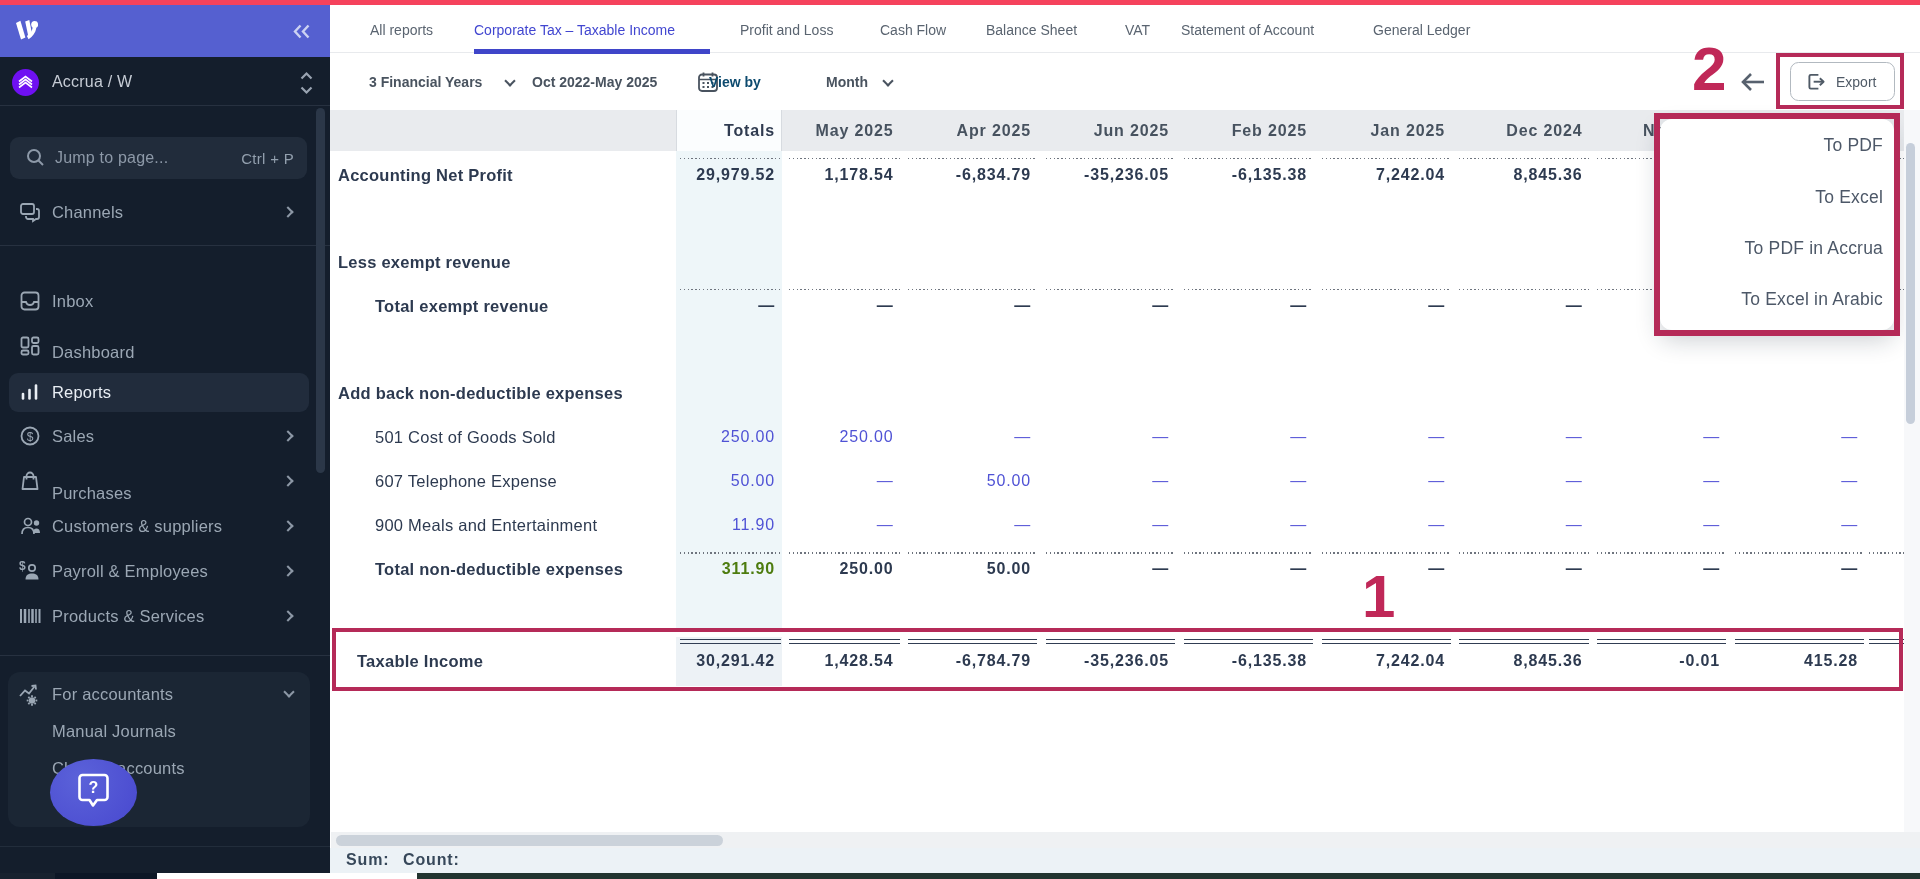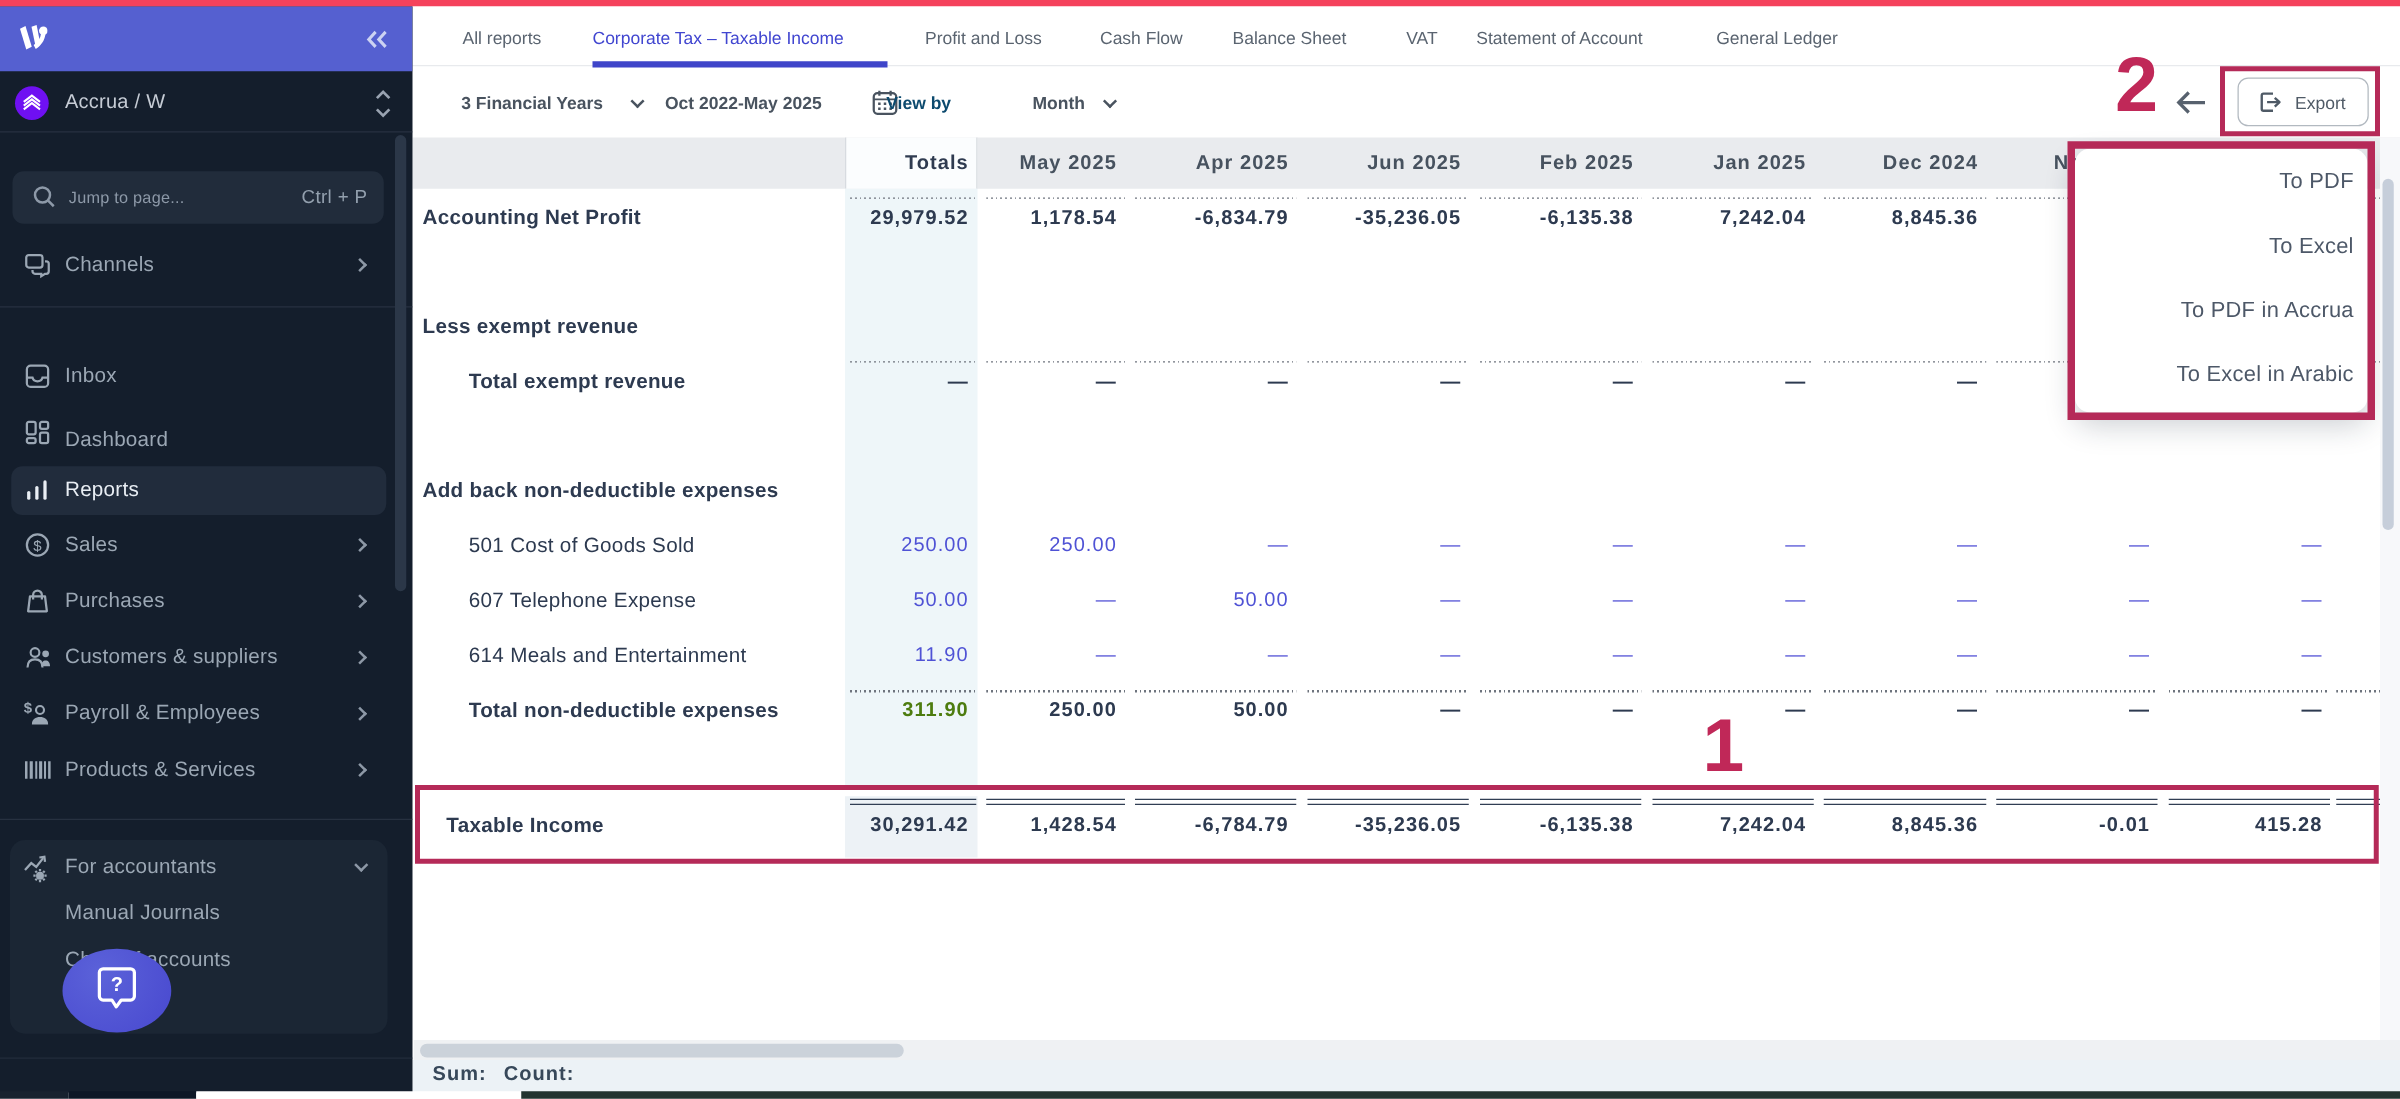--- a/index.html
+++ b/index.html
@@ -120,21 +120,21 @@
 <div class="v" style="right:475px;top:661px;font-weight:700;color:#2d3a50">7,242.04</div>
 <div class="v" style="right:337.5px;top:661px;font-weight:700;color:#2d3a50">8,845.36</div>
 <div class="v" style="right:200px;top:661px;font-weight:700;color:#2d3a50">-0.01</div>
 <div class="v" style="right:62px;top:661px;font-weight:700;color:#2d3a50">415.28</div>
 <div class="lbl" style="left:338px;top:175px;font-weight:700">Accounting Net Profit</div>
 <div class="lbl" style="left:338px;top:262px;font-weight:700">Less exempt revenue</div>
 <div class="lbl" style="left:375px;top:306px;font-weight:700">Total exempt revenue</div>
 <div class="lbl" style="left:338px;top:392.5px;font-weight:700">Add back non-deductible expenses</div>
 <div class="lbl" style="left:375px;top:436.5px;font-weight:400">501 Cost of Goods Sold</div>
 <div class="lbl" style="left:375px;top:480.5px;font-weight:400">607 Telephone Expense</div>
-<div class="lbl" style="left:375px;top:524.5px;font-weight:400">614 Meals and Entertainment</div>
+<div class="lbl" style="left:375px;top:524.5px;font-weight:400">900 Meals and Entertainment</div>
 <div class="lbl" style="left:375px;top:568.5px;font-weight:700">Total non-deductible expenses</div>
 <div class="lbl" style="left:357px;top:661px;font-weight:700">Taxable Income</div>
 <div class="v" style="right:1026.5px;top:130.5px;font-weight:700;color:#47525f">May 2025</div>
 <div class="v" style="right:889px;top:130.5px;font-weight:700;color:#47525f">Apr 2025</div>
 <div class="v" style="right:751px;top:130.5px;font-weight:700;color:#47525f">Jun 2025</div>
 <div class="v" style="right:613px;top:130.5px;font-weight:700;color:#47525f">Feb 2025</div>
 <div class="v" style="right:475px;top:130.5px;font-weight:700;color:#47525f">Jan 2025</div>
 <div class="v" style="right:337.5px;top:130.5px;font-weight:700;color:#47525f">Dec 2024</div>
 <div class="v" style="right:200px;top:130.5px;font-weight:700;color:#47525f">Nov 2024</div>
 <div class="v" style="right:62px;top:130.5px;font-weight:700;color:#47525f">Oct 2024</div>
@@ -231,21 +231,21 @@
     <path d="M2.5 7.5 L7.5 2.5 L12.5 7.5" fill="none" stroke="#99a3b1" stroke-width="2.2"></path>
     <path d="M2.5 16.5 L7.5 21.5 L12.5 16.5" fill="none" stroke="#99a3b1" stroke-width="2.2"></path>
   </svg>
   <div class="abs" style="left:0;top:99.5px;width:330px;height:1px;background:#273140"></div>
 
   <div class="abs" style="left:10px;top:132px;width:297px;height:42px;background:#212c3b;border-radius:9px"></div>
   <svg class="abs" style="left:26px;top:143px" width="19" height="19" viewBox="0 0 19 19">
     <circle cx="8" cy="8" r="6" fill="none" stroke="#8d99a8" stroke-width="2"></circle>
     <line x1="12.5" y1="12.5" x2="17" y2="17" stroke="#8d99a8" stroke-width="2"></line>
   </svg>
-  <div class="mi" style="left:55px;top:153px;color:#8d99a8;font-size:13px">Jump to page...</div>
+  <div class="mi" style="left:55px;top:153px;color:#8d99a8;font-size:16px">Jump to page...</div>
   <div class="v" style="right:36px;top:153px;color:#93a0ae;font-size:15px;letter-spacing:0.3px">Ctrl + P</div>
 
   <svg class="abs" style="left:19px;top:196px" width="22" height="22" viewBox="0 0 22 22">
     <rect x="2" y="3" width="13" height="10" rx="2" fill="none" stroke="#9ba7b4" stroke-width="1.8"></rect>
     <path d="M17 8 H18 a2 2 0 0 1 2 2 V16 a2 2 0 0 1 -2 2 H17 L14 20 V18 H9 a2 2 0 0 1 -2 -2 V15" fill="none" stroke="#9ba7b4" stroke-width="1.8"></path>
   </svg>
   <div class="mi" style="top:207px">Channels</div>
   <div class="chev" style="left:284px;top:203px;transform:rotate(45deg)"></div>
 
   <div class="abs" style="left:0;top:240px;width:330px;height:1px;background:#273140"></div>
@@ -280,21 +280,21 @@
     <circle cx="11" cy="11" r="8.5" fill="none" stroke="#9ba7b4" stroke-width="1.8"></circle>
     <text x="11" y="15.5" font-size="12" fill="#9ba7b4" text-anchor="middle" font-family="Liberation Sans">$</text>
   </svg>
   <div class="mi" style="top:431px">Sales</div>
   <div class="chev" style="left:284px;top:427px;transform:rotate(45deg)"></div>
 
   <svg class="abs" style="left:19px;top:465px" width="22" height="22" viewBox="0 0 22 22">
     <path d="M5 7 H17 L18.5 19 H3.5 Z" fill="none" stroke="#9ba7b4" stroke-width="1.8" stroke-linejoin="round"></path>
     <path d="M7.5 9.5 V6 a3.5 3.5 0 0 1 7 0 V9.5" fill="none" stroke="#9ba7b4" stroke-width="1.8"></path>
   </svg>
-  <div class="mi" style="top:476px">Purchases</div>
+  <div class="mi" style="top:488px">Purchases</div>
   <div class="chev" style="left:284px;top:472px;transform:rotate(45deg)"></div>
 
   <svg class="abs" style="left:19px;top:510px" width="24" height="22" viewBox="0 0 24 22">
     <circle cx="9" cy="7" r="3.5" fill="none" stroke="#9ba7b4" stroke-width="1.7"></circle>
     <path d="M3 19 C3 14.5 5.5 12.5 9 12.5 C12.5 12.5 15 14.5 15 19" fill="none" stroke="#9ba7b4" stroke-width="1.7"></path>
     <circle cx="17.5" cy="8" r="2.7" fill="#9ba7b4"></circle>
     <path d="M14 18 C14 14.8 15.5 13.4 17.5 13.4 C19.5 13.4 21 14.8 21 18 Z" fill="#9ba7b4"></path>
   </svg>
   <div class="mi" style="top:521px">Customers &amp; suppliers</div>
   <div class="chev" style="left:284px;top:517px;transform:rotate(45deg)"></div>

